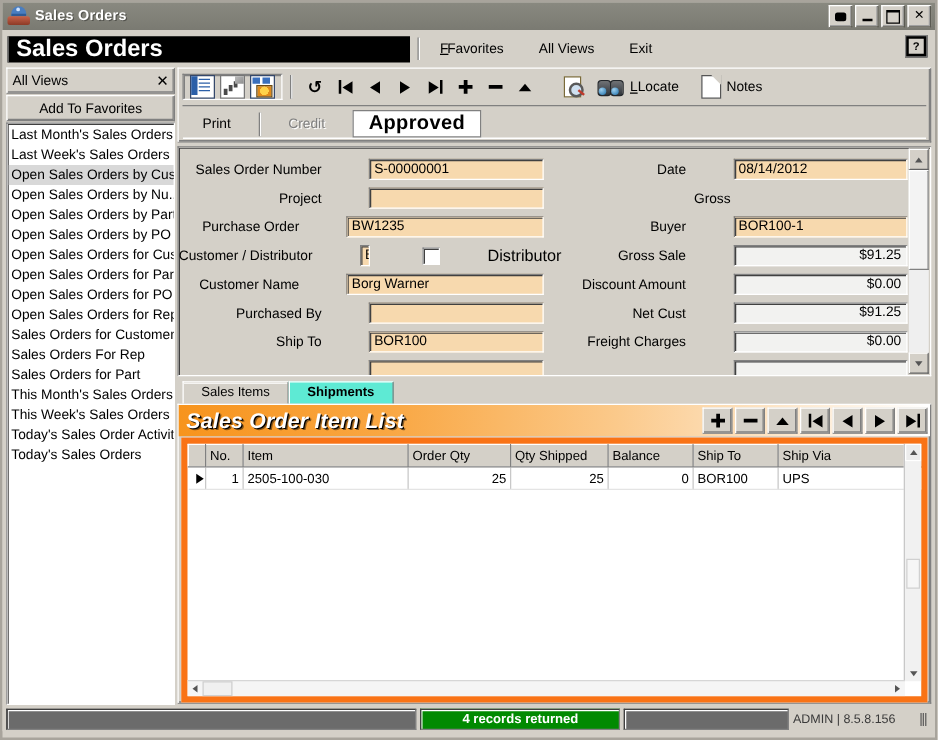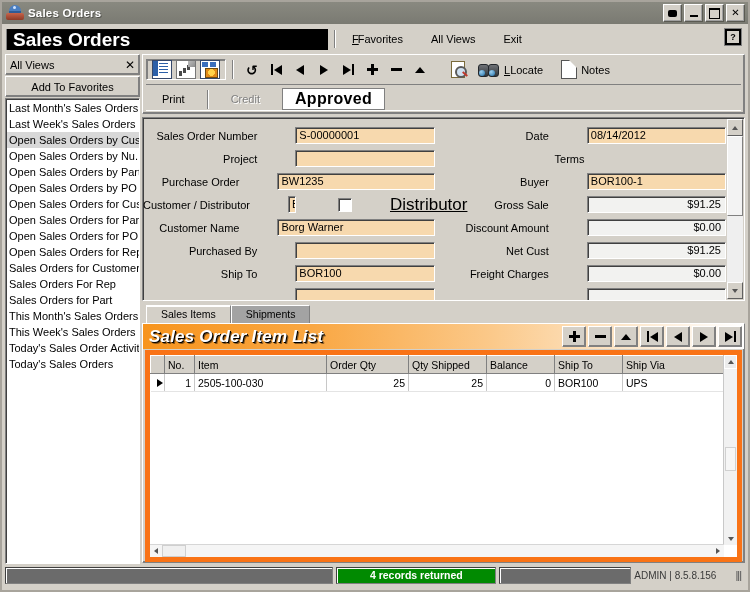--- a/index.html
+++ b/index.html
@@ -154,32 +154,32 @@
   .fcol.left .flab{width:150px;}
   .fcol.right .flab{width:150px;}
   .fin{height:17px;box-sizing:border-box;border:1px solid #808080;border-right-color:#fff;
        border-bottom-color:#fff;box-shadow:inset 1px 1px 0 #404040;
        background:#f7d9ae;font-size:11px;line-height:15px;padding:0 3px;overflow:hidden;white-space:nowrap;}
   .fin.wide{width:180px;}
   .fin.xwide{width:240px;}
   .fin.ro{background:#f2f2f0;text-align:right;padding-right:4px;}
   .cbx{width:12px;height:12px;margin-left:10px;background:#fff;border:1px solid #808080;
        border-right-color:#fff;border-bottom-color:#fff;box-shadow:inset 1px 1px 0 #404040;flex:none;}
-  .cbl{font-size:17px;margin-left:6px;text-decoration:underline;}
+  .cbl{font-size:13px;margin-left:6px;}
   .form-sb{position:absolute;right:1px;top:1px;width:16px;bottom:1px;background:#efefef;}
   .sb-arrow{height:15px;background:#d4d0c8;border:1px solid #fff;border-right-color:#606060;
             border-bottom-color:#606060;display:flex;align-items:center;justify-content:center;}
   .sb-thumb{position:absolute;left:0;right:0;top:17px;height:78px;background:#f3f3f3;
             border:1px solid #fff;border-right-color:#808080;border-bottom-color:#808080;}
   .sb-arrow.btm{position:absolute;left:0;right:0;bottom:0;}
 
   
   .tabs{display:flex;align-items:flex-end;height:18px;margin-top:4px;padding-left:4px;}
-  .tab{height:17px;line-height:16px;padding:0 14px;font-size:10.5px;background:#a3a3a3;
-       border:1px solid #fff;border-bottom:none;border-right-color:#808080;cursor:default;}
+  .tab{height:17px;line-height:16px;padding:0 14px;font-size:10.5px;background:#5eead4;
+       border:1px solid #fff;border-bottom:none;border-right-color:#808080;cursor:default;font-weight:bold;}
   .tab.active{background:#d4d0c8;font-weight:normal;box-shadow:inset 0 1px 0 #fff;}
 
   
   .listpanel{flex:1;min-height:0;background:#d4d0c8;border:1px solid #fff;border-right-color:#808080;
              border-bottom-color:#808080;box-shadow:inset -1px -1px 0 #808080;
              display:flex;flex-direction:column;margin-bottom:2px;}
   .lp-head{height:25px;display:flex;align-items:center;justify-content:space-between;
            background:linear-gradient(to right,#f7941d 0%,#f9a743 28%,#fbc98a 58%,#fde6c9 80%,#ffffff 100%);
            padding:0 2px 0 6px;}
   .lp-title{font-size:17px;font-weight:bold;font-style:italic;color:#fff;
@@ -393,21 +393,21 @@
                 <div class="flab"></div>
                 <div class="fin wide"></div>
               </div>
             </div>
           <div class="fcol right" id="form-right">
               <div class="frow">
                 <div class="flab">Date</div>
                 <div class="fin wide">08/14/2012</div>
               </div>
               <div class="frow">
-                <div class="flab">Terms</div>
+                <div class="flab">Gross</div>
               </div>
               <div class="frow">
                 <div class="flab">Buyer</div>
                 <div class="fin wide">BOR100-1</div>
               </div>
               <div class="frow">
                 <div class="flab">Gross Sale</div>
                 <div class="fin wide ro">$91.25</div>
               </div>
               <div class="frow">

